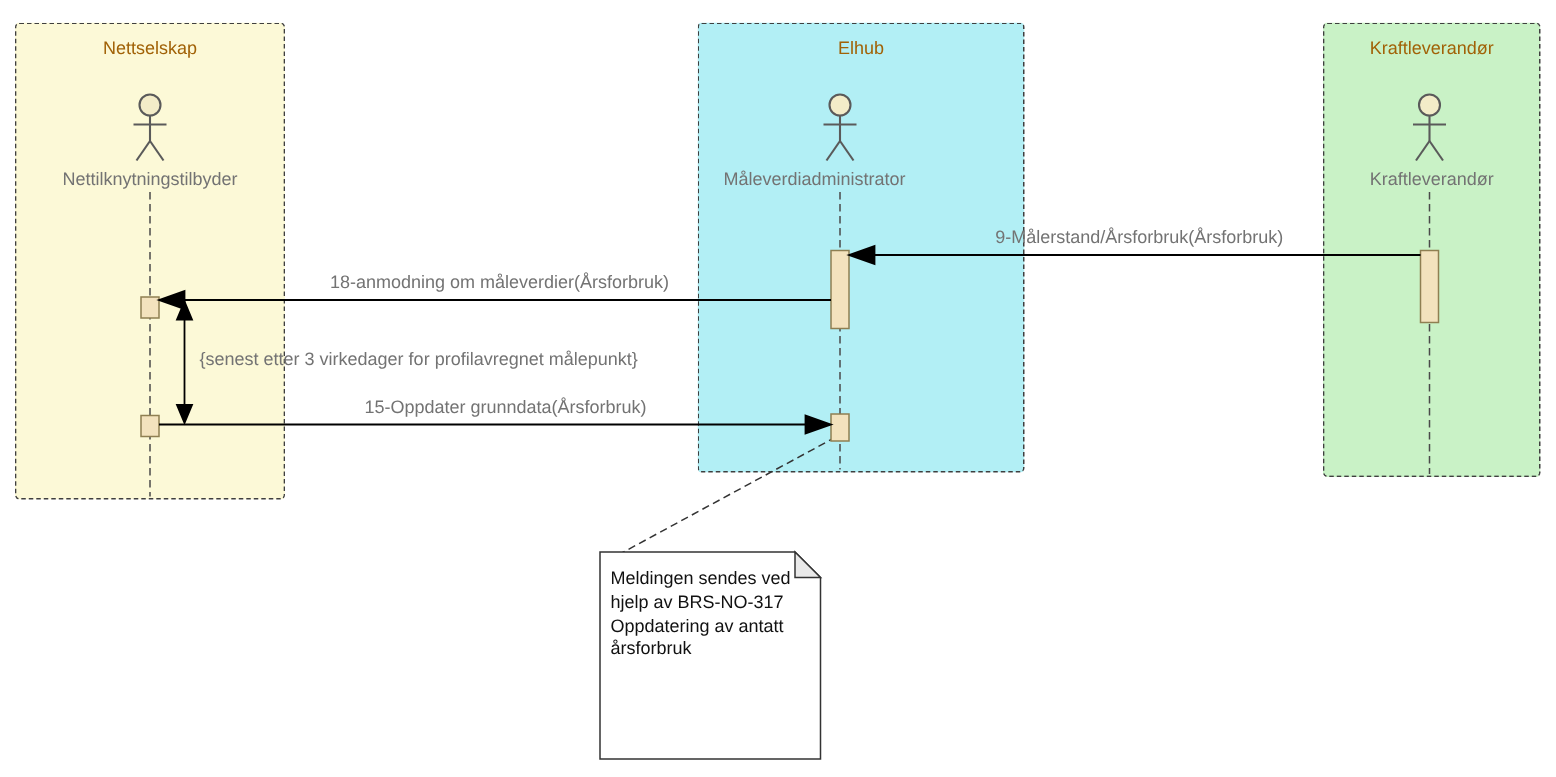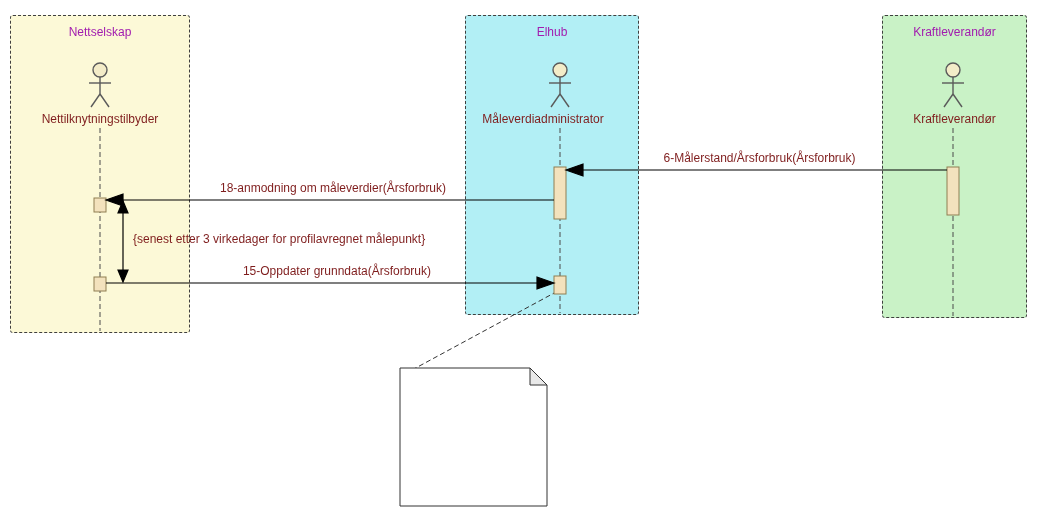--- a/index.html
+++ b/index.html
@@ -1,27 +1,27 @@
 <!DOCTYPE html>
 <html><head>
 <meta charset="utf-8">
 <style>
   * { margin:0; padding:0; box-sizing:border-box; }
   html,body { background:#ffffff; font-family:"Liberation Sans", sans-serif; }
   .canvas { position:relative; width:1037px; height:518px; background:#ffffff; overflow:hidden; }
 
   .lane { position:absolute; border:1px dashed #3f3f3f; border-radius:3px; z-index:1; }
   .lane-nettselskap   { left:10px;  top:15px; width:180px; height:318px; background:#fcf9d7; }
-  .lane-elhub         { left:465px; top:15px; width:174px; height:300px; background:#b2eff5; }
+  .lane-elhub         { left:465px; top:15px; width:218px; height:300px; background:#b2eff5; }
   .lane-kraft         { left:882px; top:15px; width:145px; height:303px; background:#c9f2c6; }
-  .lane-title { text-align:center; padding-top:9px; font-size:12px; color:#a21caf; }
+  .lane-title { text-align:center; padding-top:9px; font-size:12px; color:#a16207; }
 
   svg.overlay { position:absolute; left:0; top:0; z-index:3; }
 
-  .label { position:absolute; font-size:12px; color:#7f1d1d; white-space:nowrap; z-index:4; }
+  .label { position:absolute; font-size:12px; color:#737373; white-space:nowrap; z-index:4; }
   .center { text-align:center; }
 
   .actor-label-1 { left:10px;  top:112px; width:180px; }
   .actor-label-2 { left:465px; top:112px; width:156px; }
   .actor-label-3 { left:882px; top:112px; width:145px; }
 
   .msg4  { left:572px; top:151px; width:375px; }
   .msg19 { left:112px; top:181px; width:442px; }
   .msg15 { left:116px; top:264px; width:442px; }
   .constraint { left:133px; top:232px; }
@@ -103,20 +103,21 @@
     <g>
       <path d="M400,368 L530,368 L547,385 L547,506 L400,506 Z" fill="#ffffff" stroke="#333" stroke-width="1"></path>
       <path d="M530,368 L530,385 L547,385 Z" fill="#e9e9e9" stroke="#333" stroke-width="1"></path>
     </g>
   </svg>
 
   <div class="label center actor-label-1">Nettilknytningstilbyder</div>
   <div class="label center actor-label-2">Måleverdiadministrator</div>
   <div class="label center actor-label-3">Kraftleverandør</div>
 
-  <div class="label center msg4">6-Målerstand/Årsforbruk(Årsforbruk)</div>
+  <div class="label center msg4">9-Målerstand/Årsforbruk(Årsforbruk)</div>
   <div class="label center msg19">18-anmodning om måleverdier(Årsforbruk)</div>
   <div class="label center msg15">15-Oppdater grunndata(Årsforbruk)</div>
 
   <div class="label constraint">{senest etter 3 virkedager for profilavregnet målepunkt}</div>
 
+  <div class="note-text">Meldingen sendes ved hjelp av BRS-NO-317 Oppdatering av antatt årsforbruk</div>
 
 </div>
 
 </body></html>

